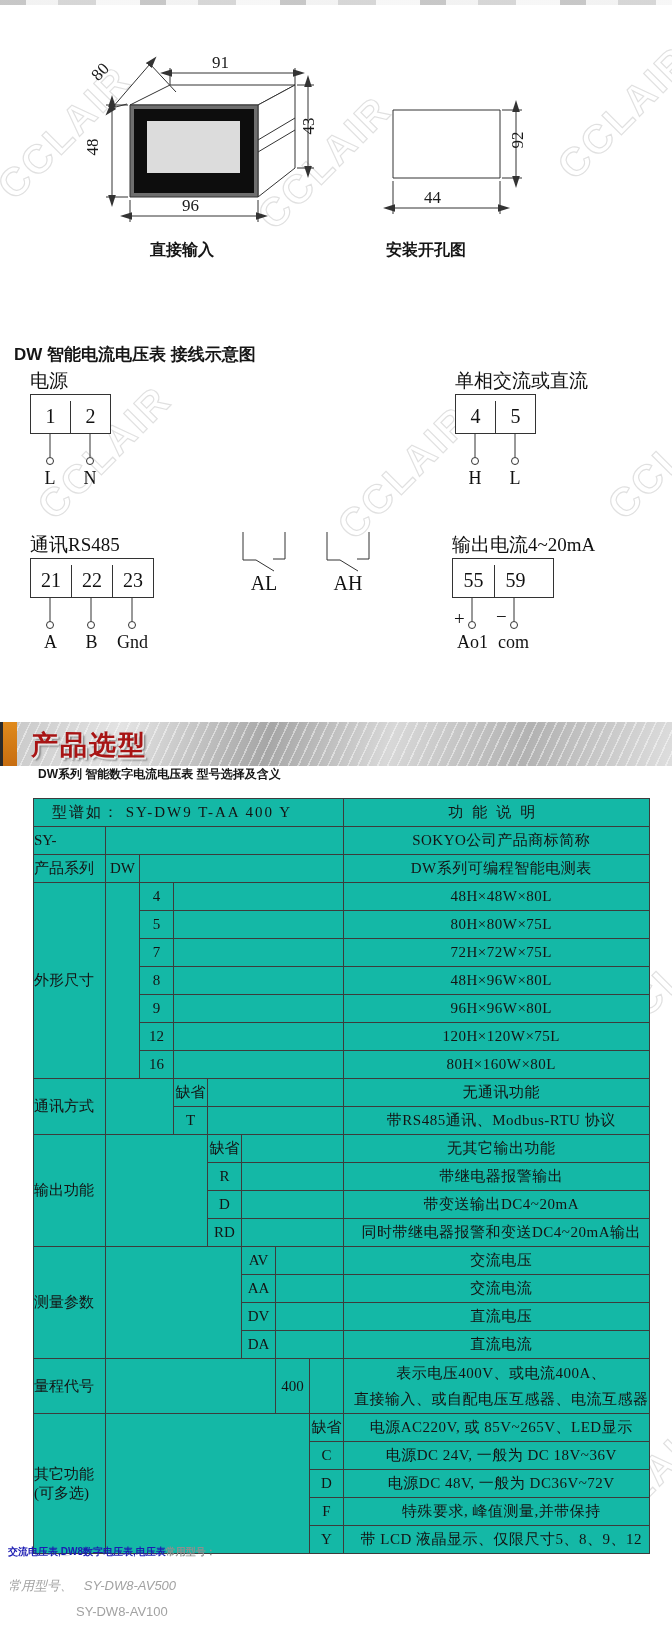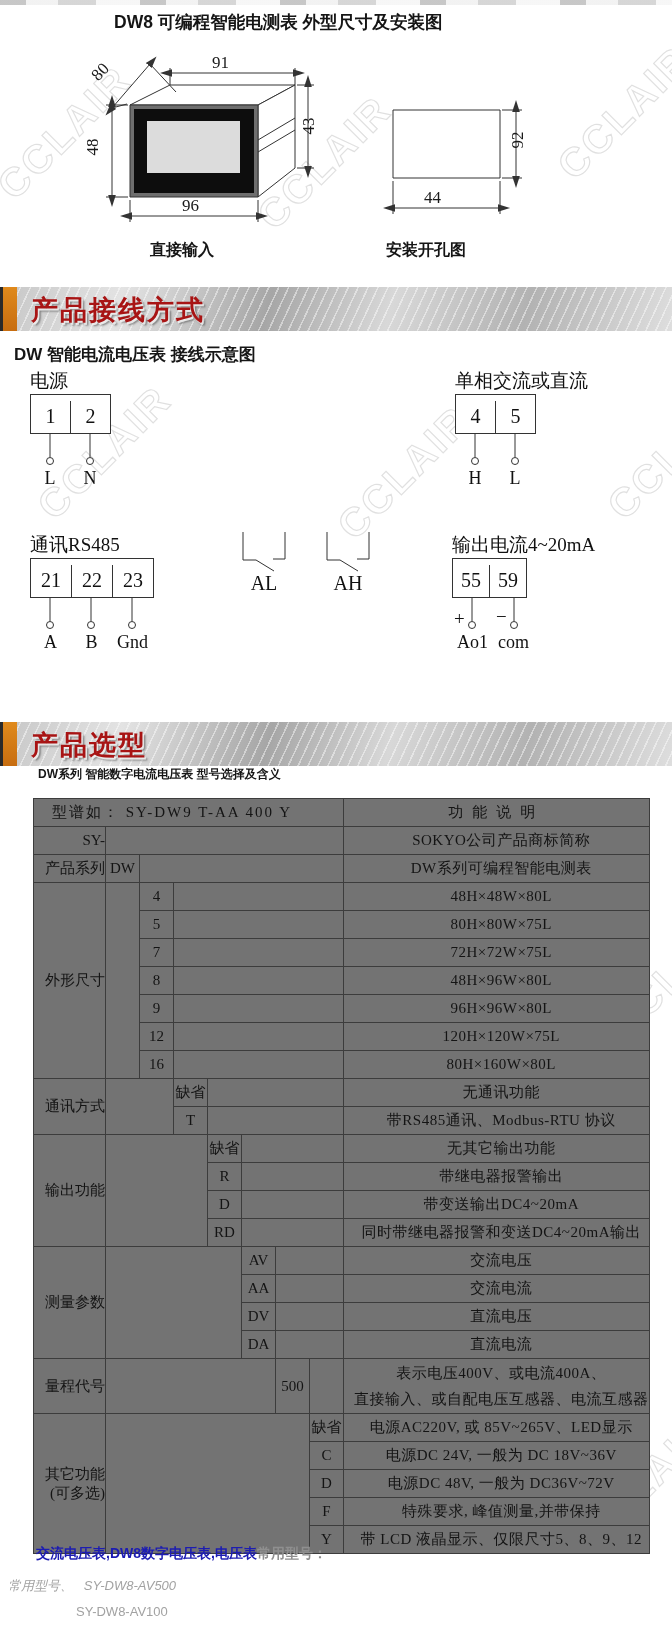--- a/index.html
+++ b/index.html
@@ -34,31 +34,31 @@
   .wblock{display:flex;border:1.5px solid #333;padding-top:6px;box-sizing:border-box;height:40px;background:#fff;position:relative;z-index:2;}
   .wcell{width:40px;text-align:center;font-family:"Liberation Serif",serif;font-size:20px;color:#111;
          border-left:1px solid #333;line-height:31px;}
   .wcell:first-child{border-left:none;}
   .wleads{display:block;}
   .wlabels{display:flex;}
   .wlabels span{display:inline-block;text-align:center;font-family:"Liberation Serif",serif;font-size:18px;color:#111;}
   .pmsign{position:absolute;font-family:"Liberation Serif",serif;font-size:19px;color:#111;}
   
   .spec-table{position:absolute;left:33px;top:798px;border-collapse:collapse;table-layout:fixed;
-      font-family:"Liberation Serif",serif;font-size:15px;color:#141414;background:#737373;}
+      font-family:"Liberation Serif",serif;font-size:15px;color:#141414;background:#14b8a6;}
   .spec-table td{border:1px solid #3c3c3c;height:27px;padding:0;overflow:hidden;white-space:nowrap;}
-  .spec-table .cat{text-align:right;}
+  .spec-table .cat{text-align:left;}
   .spec-table .code{text-align:center;}
   .spec-table .desc{text-align:center;padding-left:10px;letter-spacing:.5px;}
   .spec-table .hdr-model{padding-left:18px;letter-spacing:2px;}
   .spec-table .hdr-desc{text-align:center;letter-spacing:9px;}
   .spec-table .tall td{height:54px;}
   .spec-table .tall .desc div{line-height:26px;}
   
-  .foot1{position:absolute;left:8px;top:1545px;font-size:14px;margin-left:28px;}
+  .foot1{position:absolute;left:8px;top:1545px;font-size:10px;}
   .foot1 b{color:#1c1cb2;font-weight:bold;}
   .foot1 span.gr{color:#8f8f8f;font-weight:bold;}
   .foot2{position:absolute;left:8px;top:1577px;font-size:13px;color:#a2a2a2;font-style:italic;}
   .foot3{position:absolute;left:76px;top:1604px;font-size:13px;color:#a2a2a2;}
   svg line,svg path,svg rect,svg polygon{vector-effect:non-scaling-stroke;}
 </style>
 </head>
 <body>
 
 <div id="page">
@@ -72,21 +72,20 @@
   <span class="wm" style="left:320px;top:450px">CCLAIR</span>
   <span class="wm" style="left:590px;top:430px">CCLAIR</span>
   <span class="wm" style="left:40px;top:960px">CCLAIR</span>
   <span class="wm" style="left:360px;top:980px">CCLAIR</span>
   <span class="wm" style="left:590px;top:950px">CCLAIR</span>
   <span class="wm" style="left:60px;top:1230px">CCLAIR</span>
   <span class="wm" style="left:400px;top:1210px">CCLAIR</span>
   <span class="wm" style="left:30px;top:1470px">CCLAIR</span>
   <span class="wm" style="left:560px;top:1460px">CCLAIR</span>
 
-  <div class="main-title">DW8 可编程智能电测表 外型尺寸及安装图</div>
 
   <svg style="position:absolute;left:0;top:40px" width="672" height="235" viewBox="0 0 672 235">
     <defs>
       <marker id="ah" markerWidth="12" markerHeight="10" refX="10" refY="5" orient="auto" markerUnits="userSpaceOnUse">
         <polygon points="0,5 12,1.2 12,8.8" fill="#333"></polygon>
       </marker>
       <marker id="ahr" markerWidth="12" markerHeight="10" refX="2" refY="5" orient="auto" markerUnits="userSpaceOnUse">
         <polygon points="12,5 0,1.2 0,8.8" fill="#333"></polygon>
       </marker>
     </defs>
@@ -132,24 +131,20 @@
   <span class="dim rot47" style="left:92px;top:62px">80</span>
   <span class="dim rot" style="left:84px;top:137px">48</span>
   <span class="dim" style="left:182px;top:196px">96</span>
   <span class="dim rot" style="left:300px;top:116px">43</span>
   <span class="dim rot" style="left:509px;top:130px">92</span>
   <span class="dim" style="left:424px;top:188px">44</span>
 
   <span class="fig-caption" style="left:150px;top:240px">直接输入</span>
   <span class="fig-caption" style="left:386px;top:240px">安装开孔图</span>
 
-  <div class="banner" style="top:287px">
-    <div class="obar"></div>
-    <div class="btext">产品接线方式</div>
-  </div>
   <div class="subtitle" style="left:14px;top:343px;font-size:17px">DW 智能电流电压表 接线示意图</div>
 
   <div class="wgroup" style="left:30px;top:368px">
     <div class="wtitle">电源</div>
     <div class="wblock" style="width:81px">
       <div class="wcell">1</div>
       <div class="wcell">2</div>
     </div>
     <svg class="wleads" width="81" height="34">
       <line x1="20" y1="0" x2="20" y2="23" stroke="#333"></line>
@@ -217,21 +212,21 @@
       <line x1="147" y1="27" x2="135" y2="27" stroke="#333"></line>
     </svg>
     <div class="wlabels">
       <span style="width:84px;font-size:20px">AL</span>
       <span style="width:84px;font-size:20px">AH</span>
     </div>
   </div>
 
   <div class="wgroup" style="left:452px;top:532px">
     <div class="wtitle">输出电流4~20mA</div>
-    <div class="wblock" style="width:75px">
+    <div class="wblock" style="width:102px">
       <div class="wcell" style="width:41px">55</div>
       <div class="wcell" style="width:41px">59</div>
     </div>
     <svg class="wleads" width="83" height="34">
       <line x1="20" y1="0" x2="20" y2="23" stroke="#333"></line>
       <line x1="62" y1="0" x2="62" y2="23" stroke="#333"></line>
       <circle cx="20" cy="27" r="3.5" fill="#fff" stroke="#333"></circle>
       <circle cx="62" cy="27" r="3.5" fill="#fff" stroke="#333"></circle>
     </svg>
     <span class="pmsign" style="left:2px;top:76px">+</span>
@@ -365,21 +360,21 @@
       <td class="desc">直流电压</td>
     </tr>
     <tr>
       <td class="code">DA</td>
       <td colspan="2"></td>
       <td class="desc">直流电流</td>
     </tr>
     <tr class="tall">
       <td class="cat">量程代号</td>
       <td colspan="5"></td>
-      <td class="code">500</td>
+      <td class="code">400</td>
       <td></td>
       <td class="desc">
         <div>表示电压400V、或电流400A、</div>
         <div>直接输入、或自配电压互感器、电流互感器</div>
       </td>
     </tr>
     <tr>
       <td rowspan="5" class="cat">
         <div>其它功能</div>
         <div>(可多选)</div>

